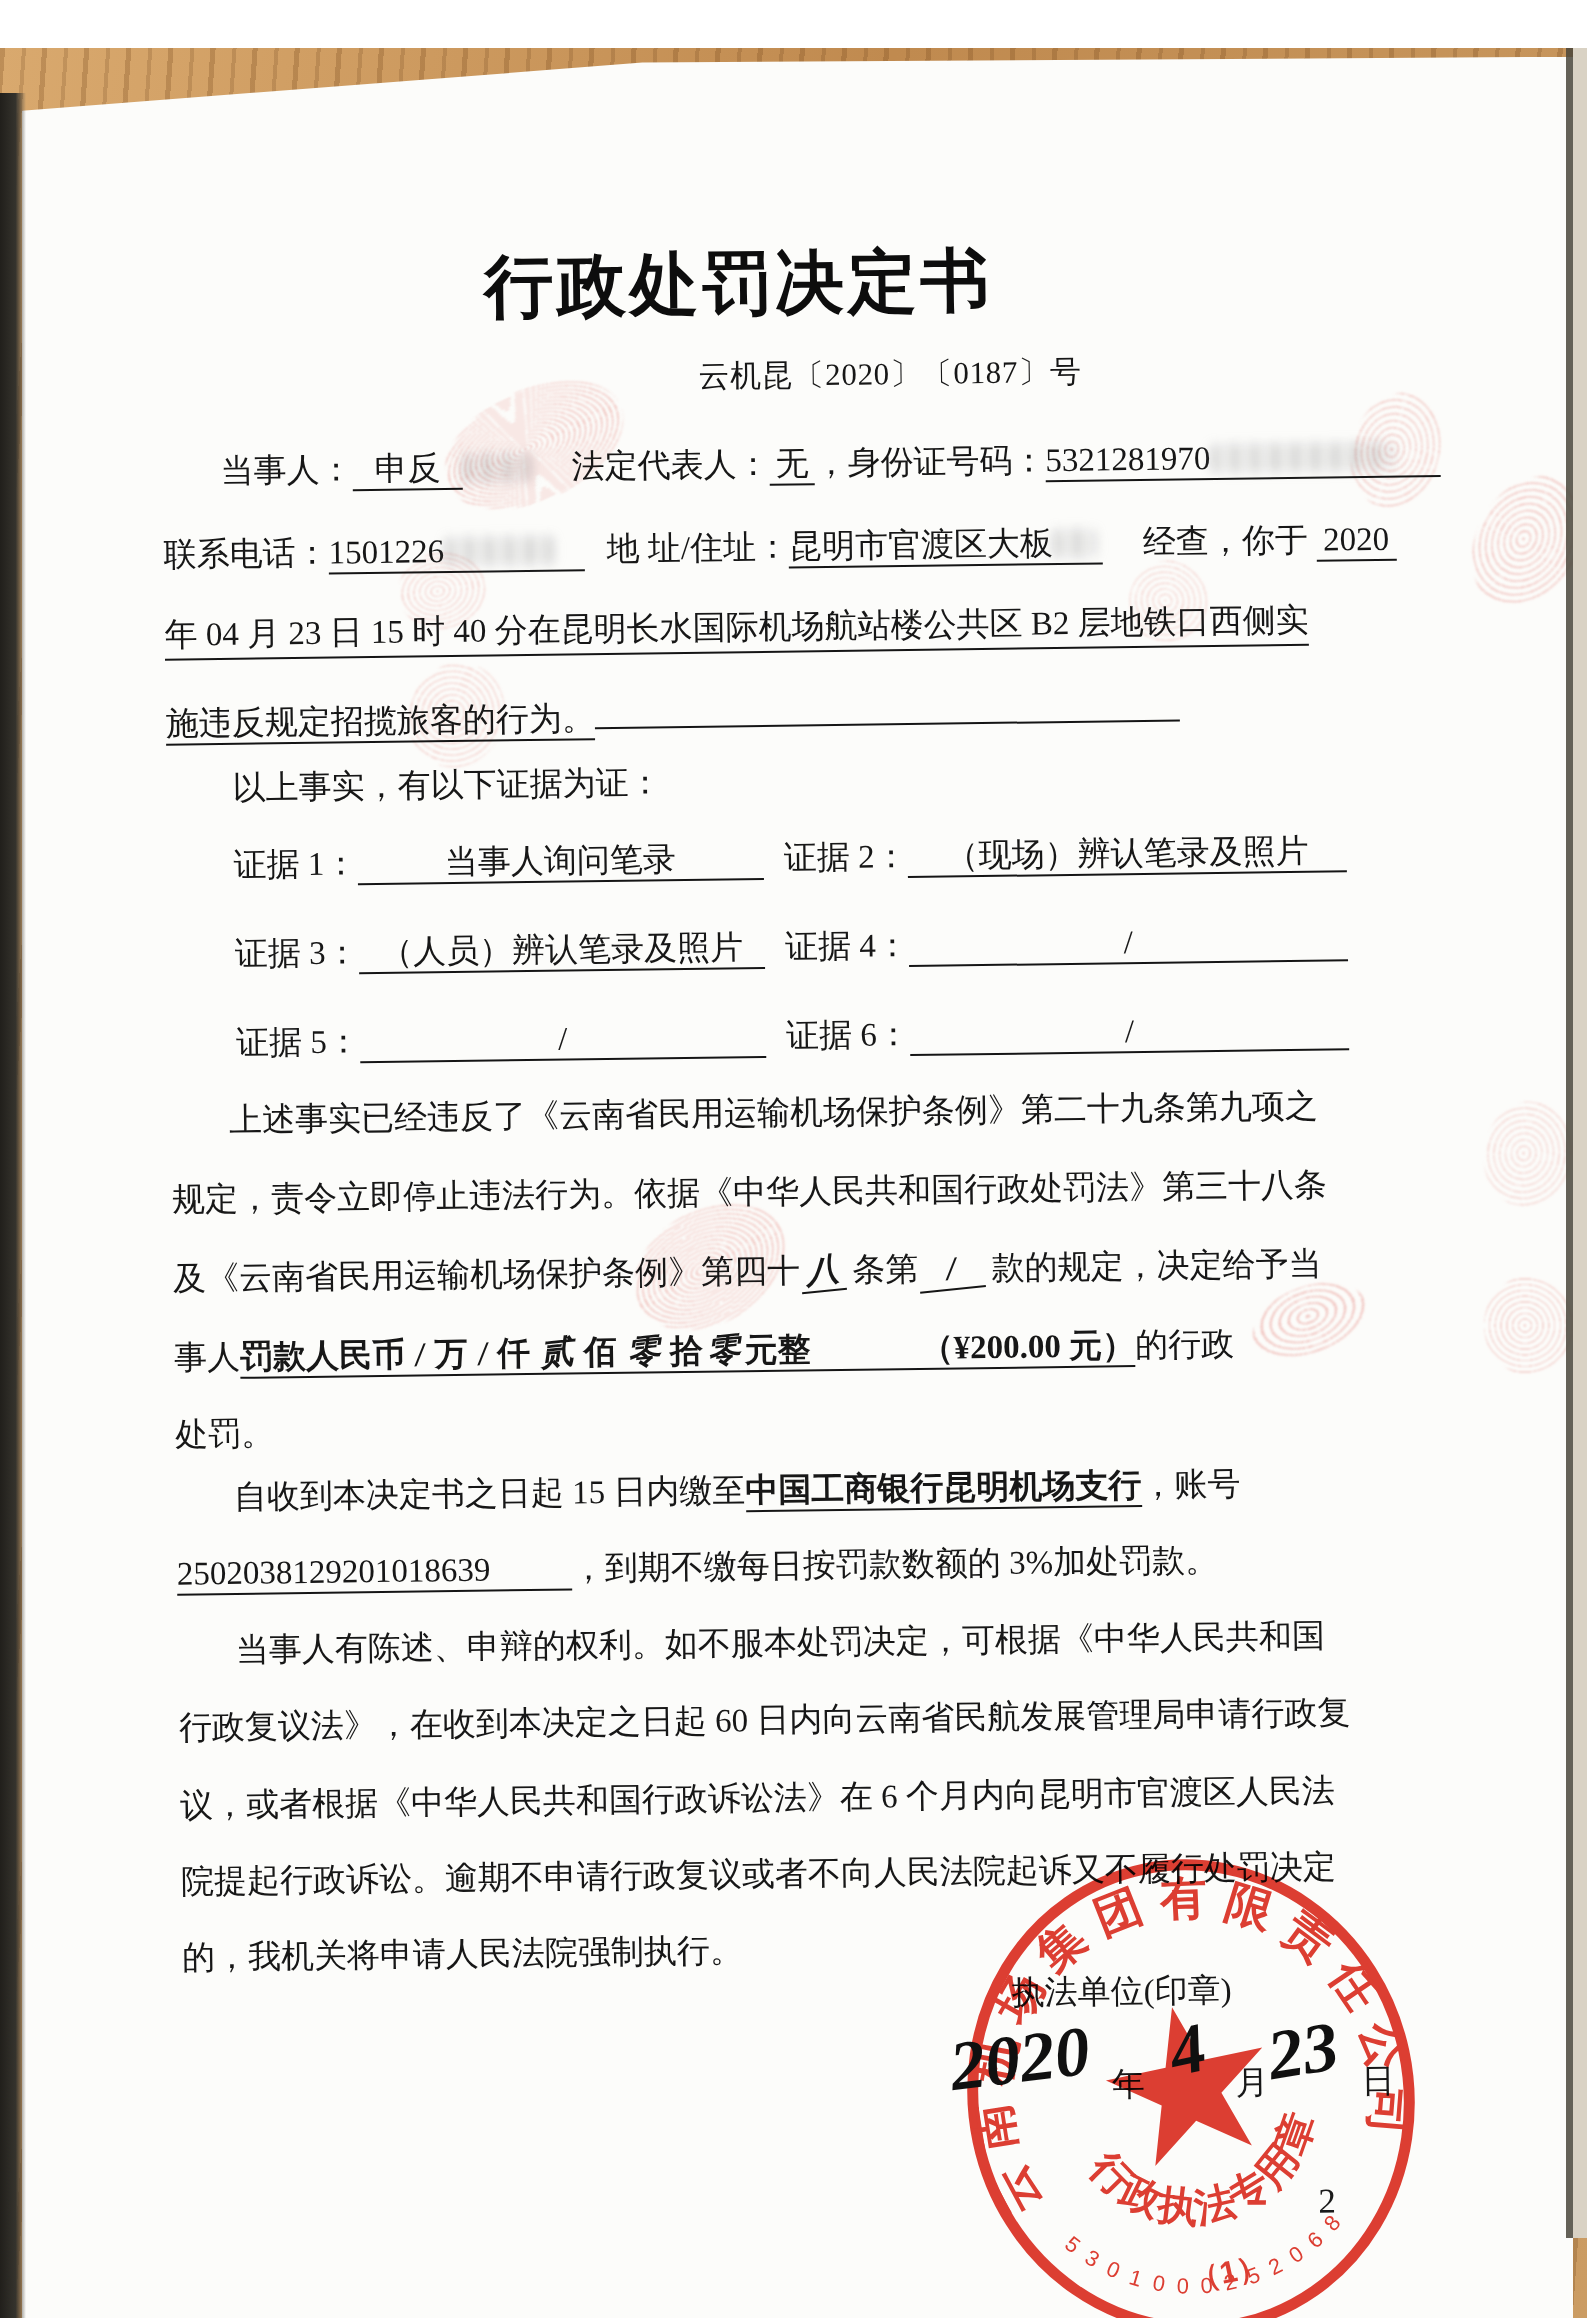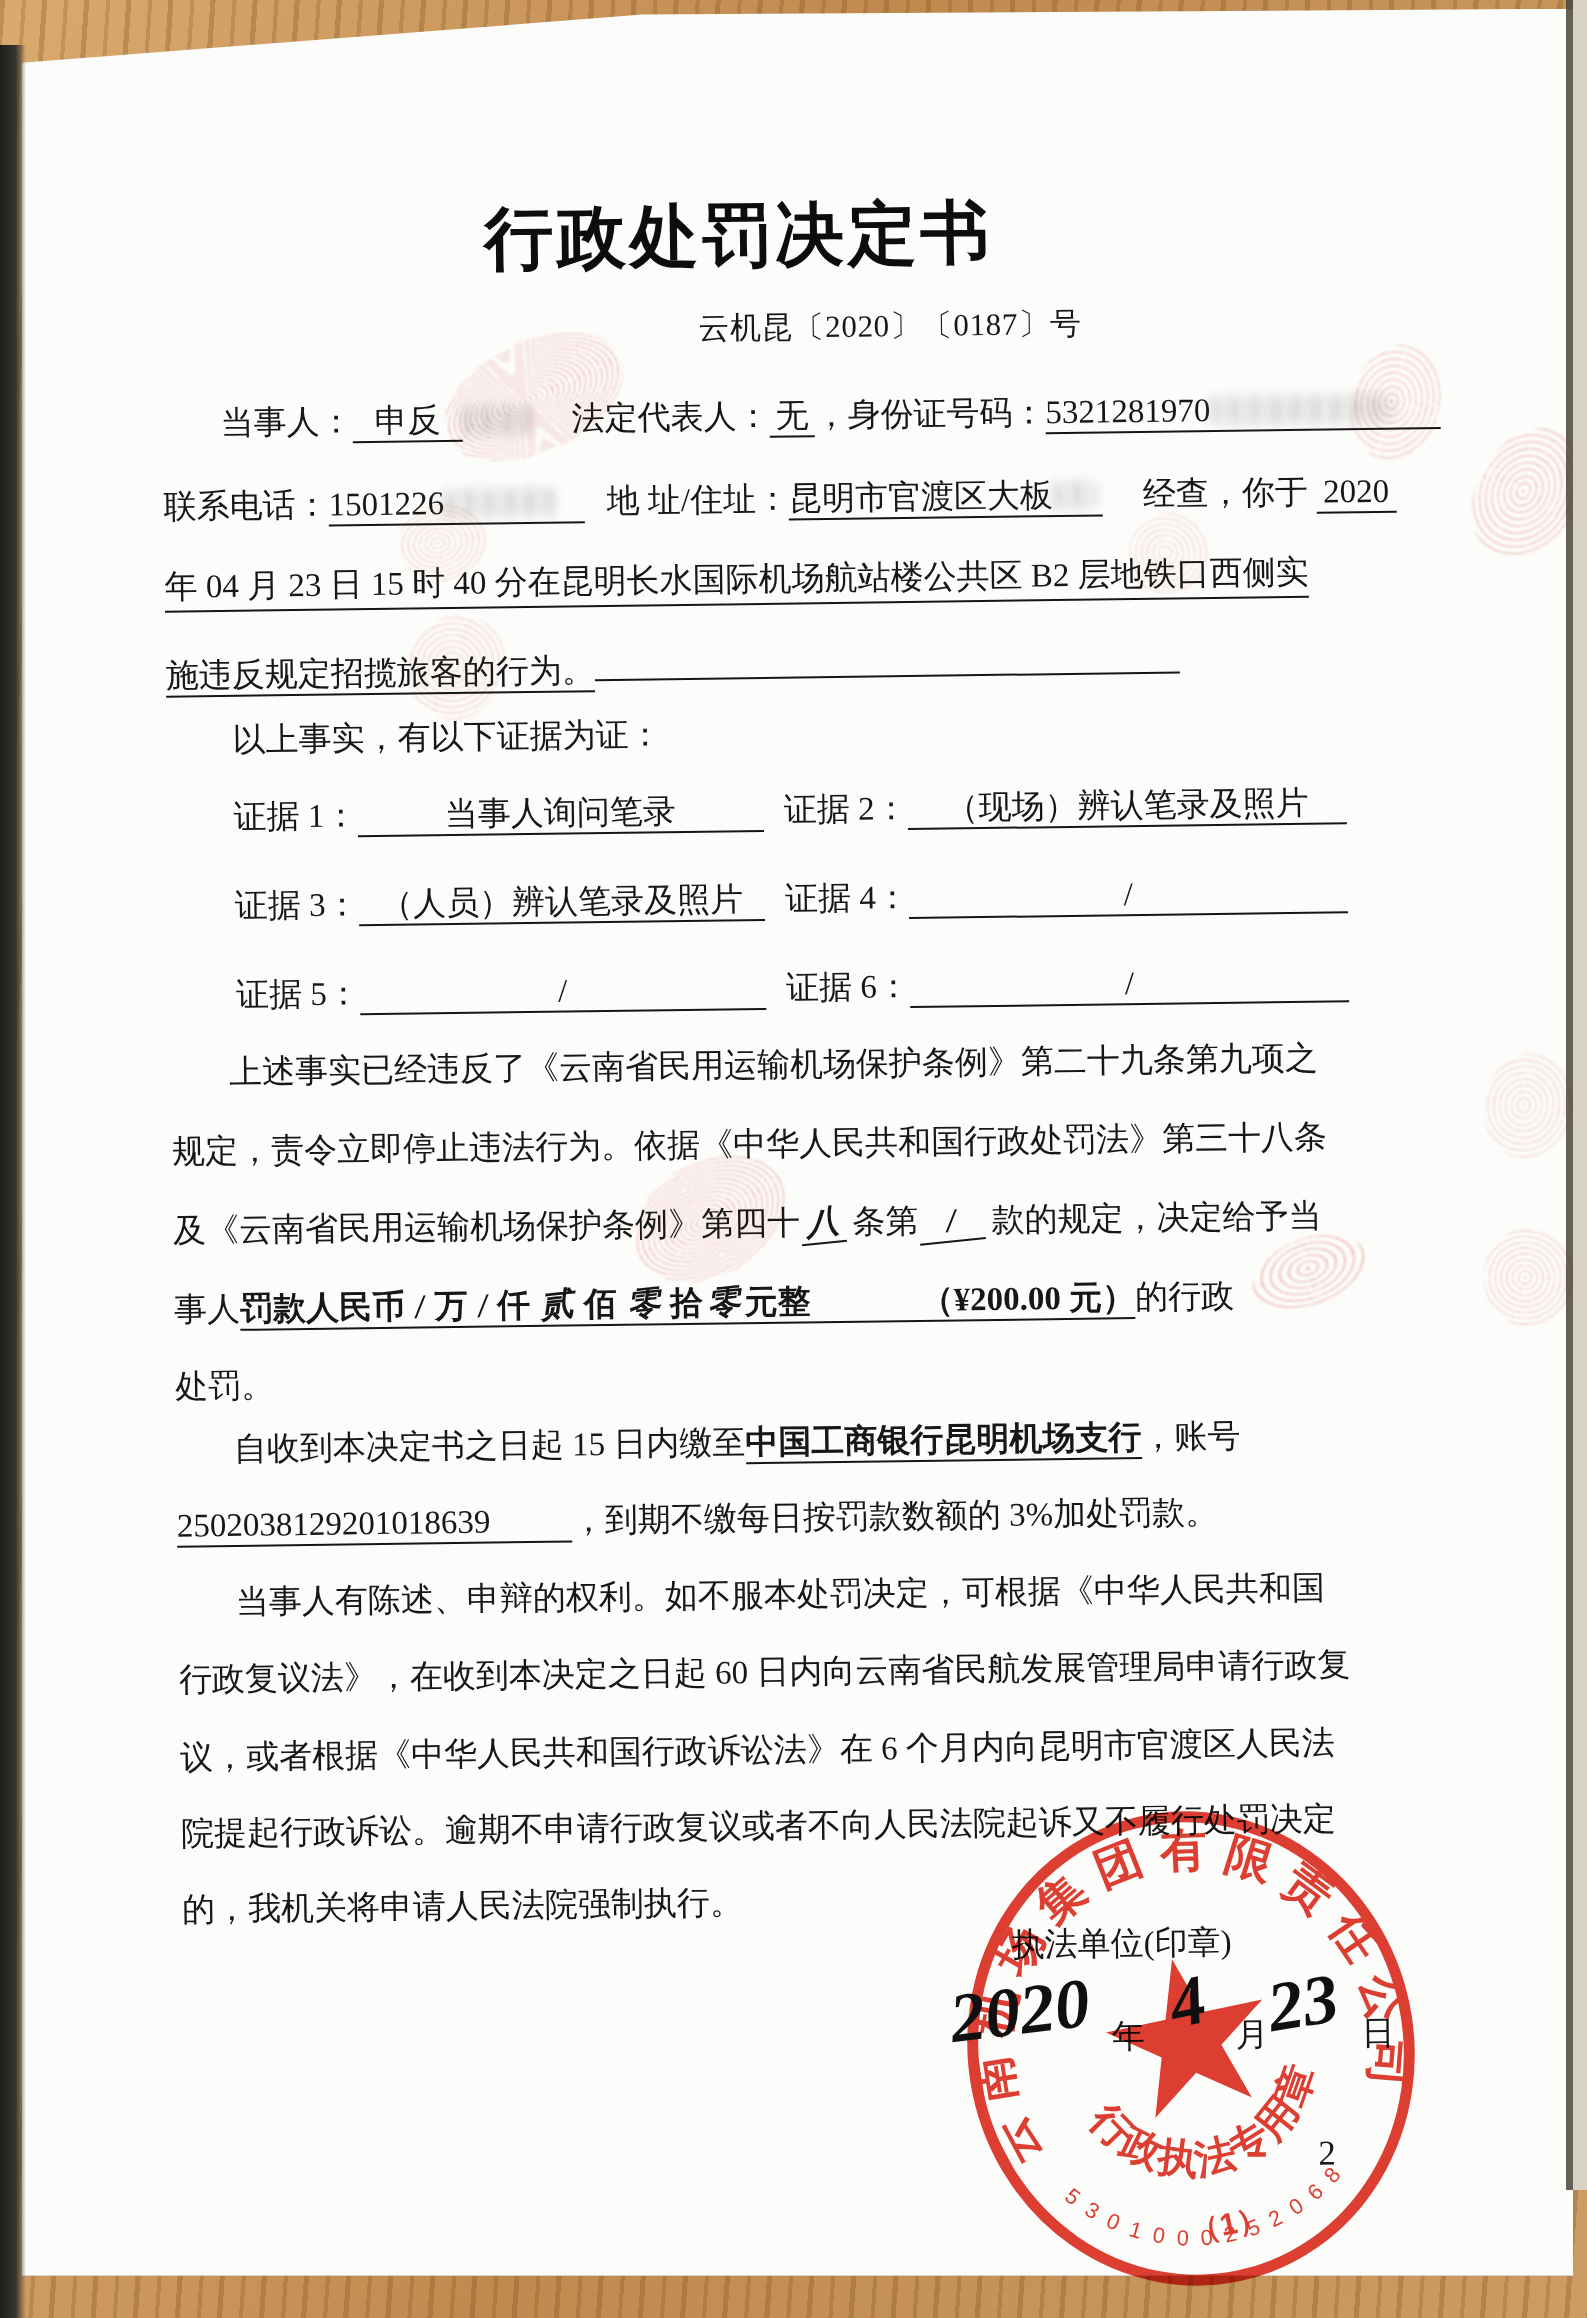--- a/index.html
+++ b/index.html
@@ -1,21 +1,21 @@
 <!DOCTYPE html>
 <html style="font-size:11.7px"><head>
 <meta charset="utf-8">
 <style>
   html,body{margin:0;padding:0;}
   body{width:1588px;height:2319px;position:relative;overflow:hidden;
        font-family:"Liberation Serif","DejaVu Serif",serif;}
   .scene{position:absolute;inset:0;
     background:
       repeating-linear-gradient(94deg, rgba(118,72,28,.28) 0 5.1px, rgba(0,0,0,0) 5.1px 22px, rgba(90,50,15,.18) 22px 26px, rgba(0,0,0,0) 26px 42px),
-      linear-gradient(100deg,#d9a96e 0%,#c08a4f 45%,#cb9c63 100%);}
+      linear-gradient(100deg,#d9a96e 0%,#c08a4f 45%,#cb9c63 100%); margin-top: 48px;}
   
   .paper{position:absolute;left:22px;top:8.8px;width:1551px;height:2267px;
     background:#fcfcfa;
     clip-path:polygon(0 54px, 40% 5.8px, 100% 0, 100% 100%, 0 100%);
     box-shadow:0 8.8px 7.3px rgba(45,22,4,.55);}
   
   .edge-left{position:absolute;left:0;top:45px;width:26px;height:2273px;
     background:linear-gradient(90deg,#211f1b 0%,#35332d 60%,rgba(90,86,76,.25) 92%,rgba(90,86,76,0) 100%);}
   .edge-right-dark{position:absolute;left:1566px;top:0;width:7.3px;height:2190px;background:#49453a;opacity:.85;}
   .edge-right-light{position:absolute;left:1573px;top:0;width:14.6px;height:2190px;background:#d9d2c4;}

